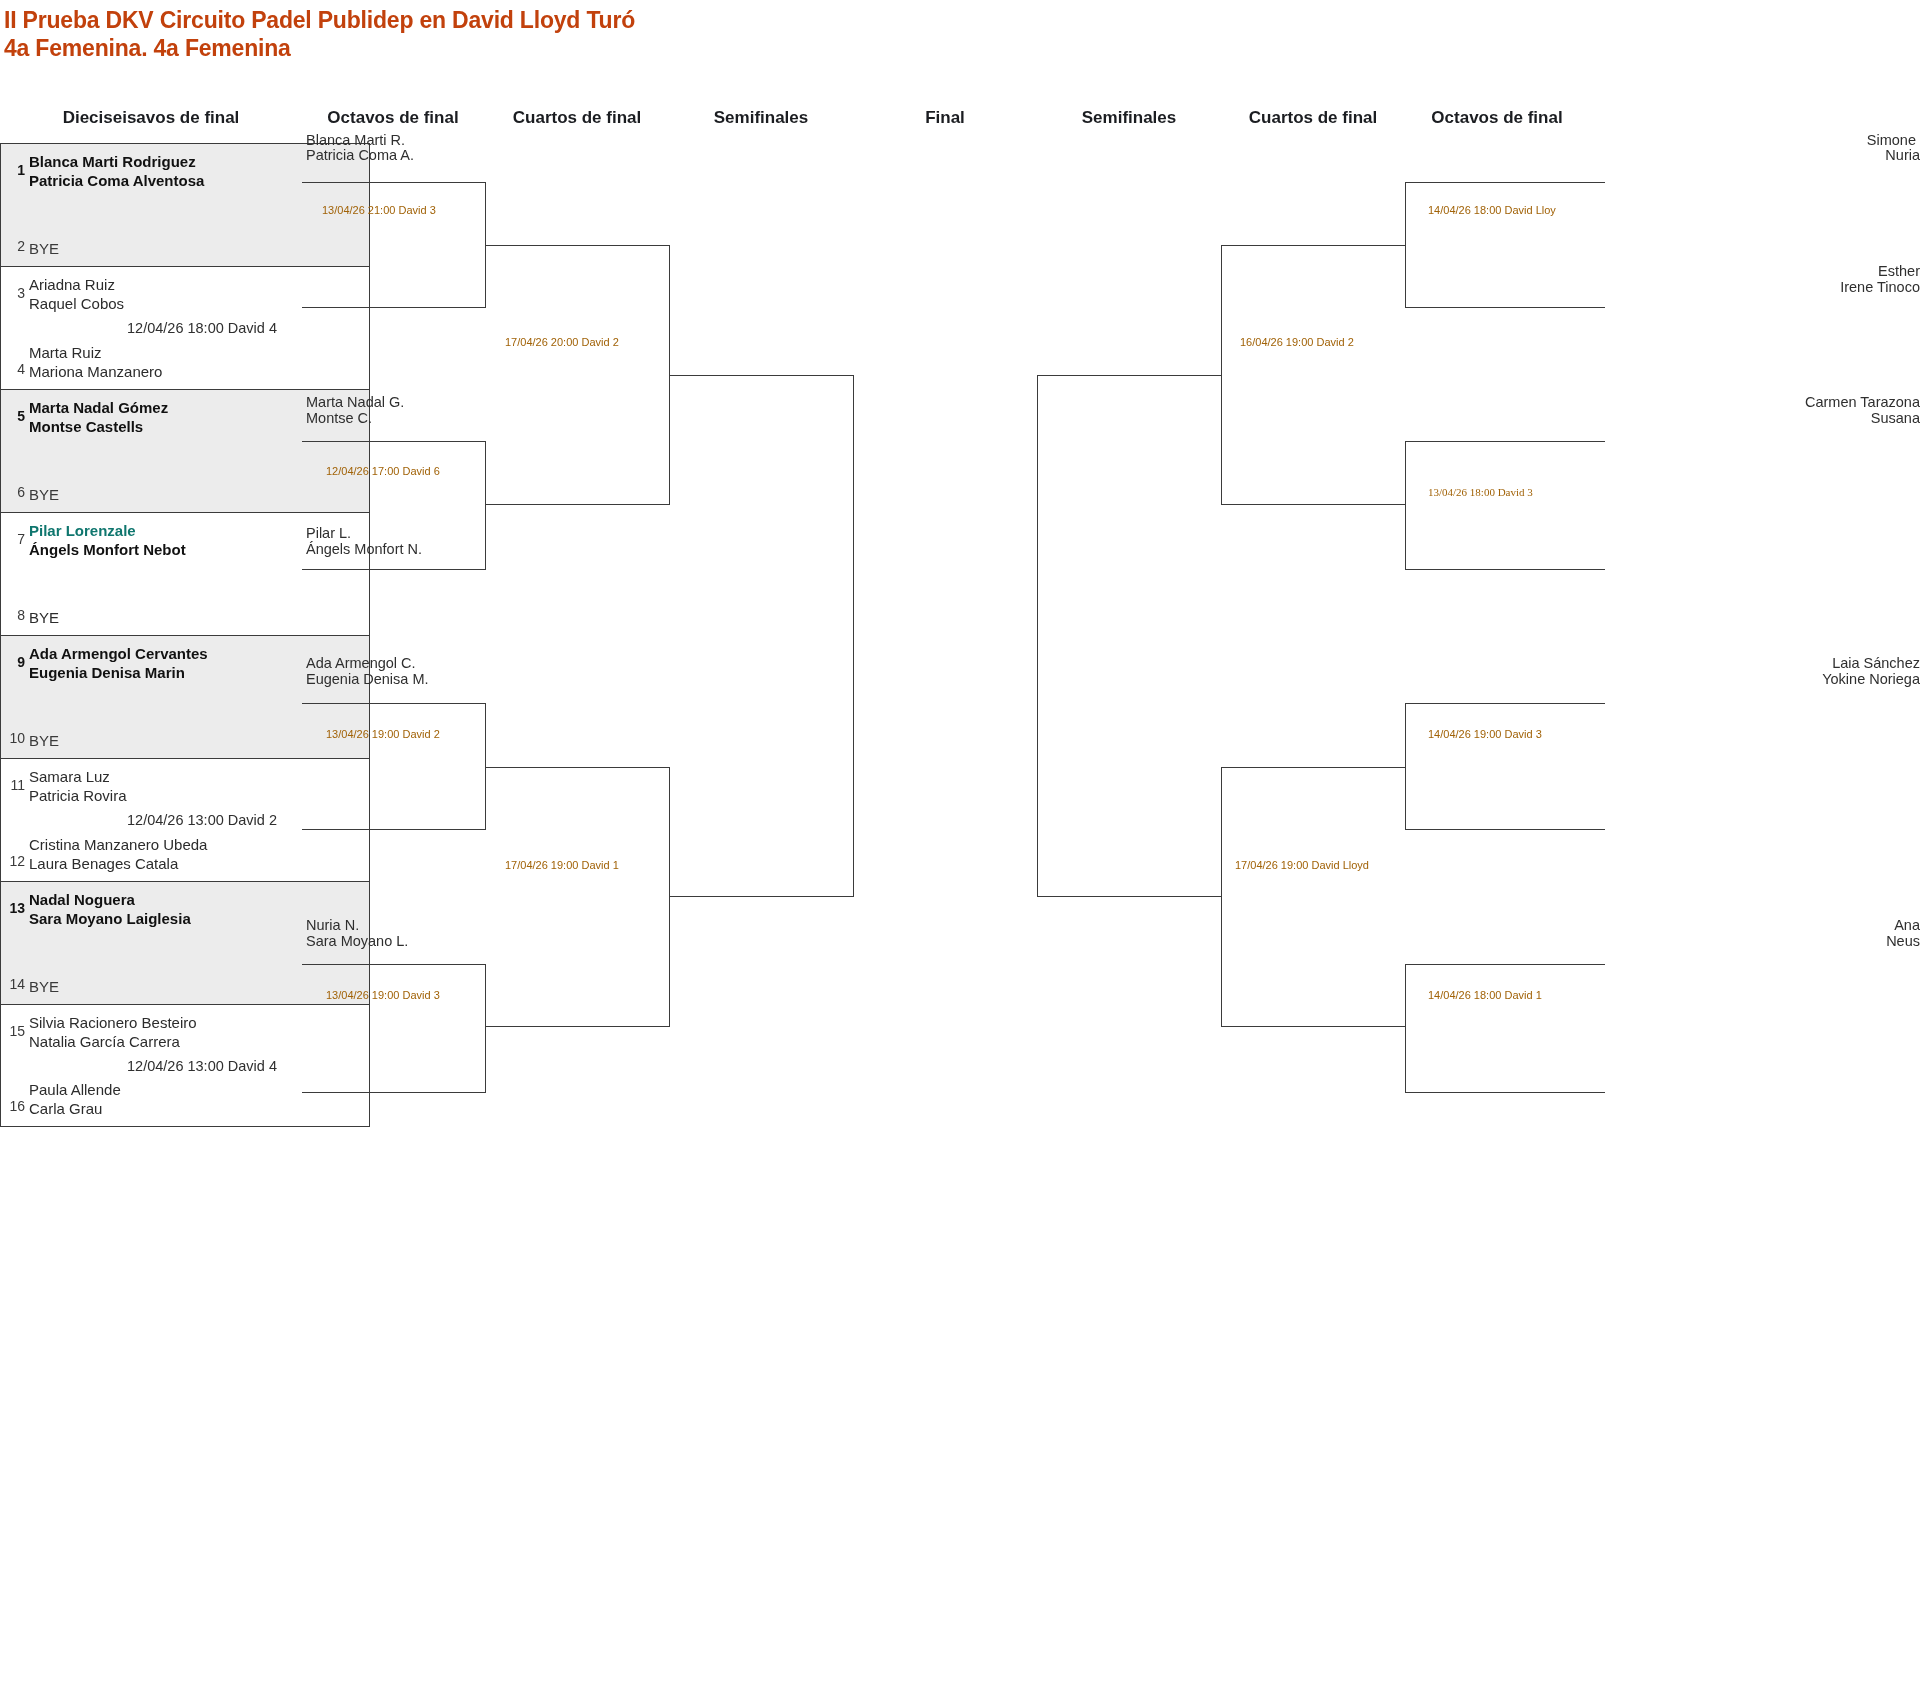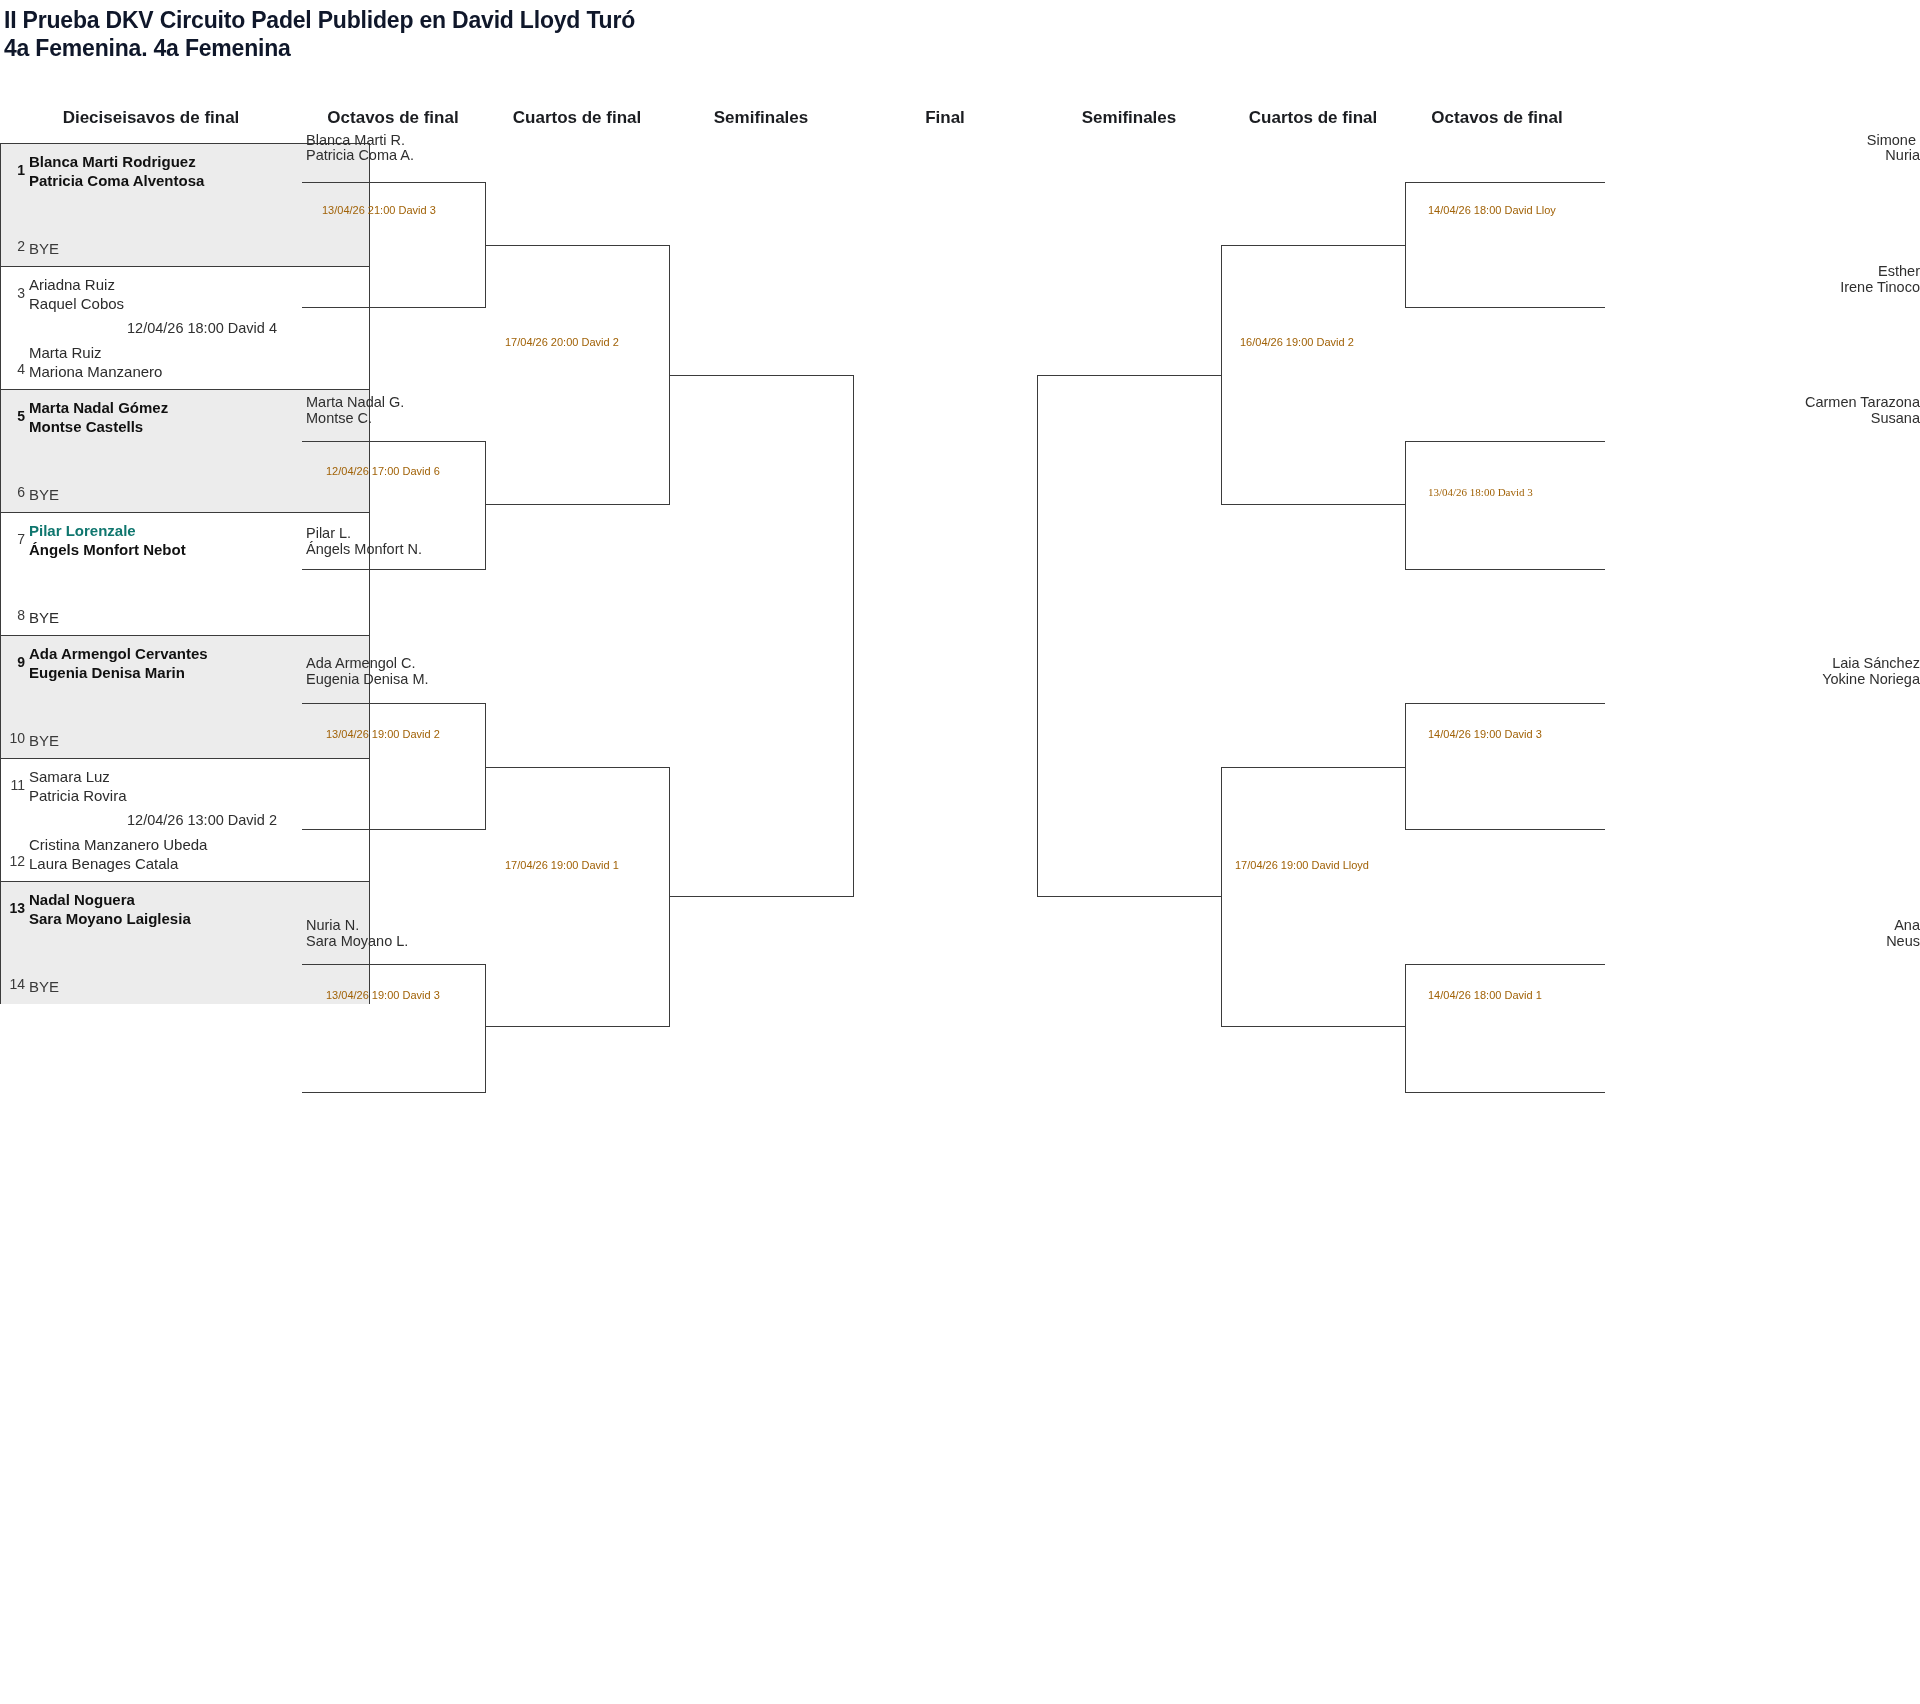--- a/index.html
+++ b/index.html
@@ -25,21 +25,21 @@
     position: absolute;
     left: 4px;
     top: 6px;
     width: 1200px;
   }
   .title-line {
     font-size: 23px;
     font-weight: 700;
     line-height: 28px;
     letter-spacing: -0.2px;
-    color: #0f172a;
+    color: #c2410c;
     white-space: nowrap;
   }
 
   
   .round-header {
     position: absolute;
     font-size: 17px;
     font-weight: 700;
     color: #1b1d21;
     text-align: center;
@@ -276,20 +276,37 @@
       </div>
       <div class="seed-match-label"></div>
       <div class="seed-row bot">
         <div class="seed-num">14</div>
         <div>
           <div class="seed-names">BYE</div>
         </div>
       </div>
     </div>
 
+    <div class="seed-pair last">
+      <div class="seed-row top">
+        <div class="seed-num">15</div>
+        <div>
+          <div class="seed-names">Silvia Racionero Besteiro</div>
+          <div class="seed-names">Natalia García Carrera</div>
+        </div>
+      </div>
+      <div class="seed-match-label">12/04/26 13:00 David 4</div>
+      <div class="seed-row bot">
+        <div class="seed-num">16</div>
+        <div>
+          <div class="seed-names">Paula Allende</div>
+          <div class="seed-names">Carla Grau</div>
+        </div>
+      </div>
+    </div>
   </div>
 
   <div class="pname" style="left:306px; top:131px;">Blanca Marti R.</div>
   <div class="pname" style="left:306px; top:146px;">Patricia Coma A.</div>
   <div class="mbox left-open" style="left:302px; top:182px; width:184px; height:126px;"></div>
   <div class="mlabel" style="left:322px; top:204px;">13/04/26 21:00 David 3</div>
 
   <div class="pname" style="left:306px; top:393px;">Marta Nadal G.</div>
   <div class="pname" style="left:306px; top:409px;">Montse C.</div>
   <div class="mbox left-open" style="left:302px; top:441px; width:184px; height:129px;"></div>

